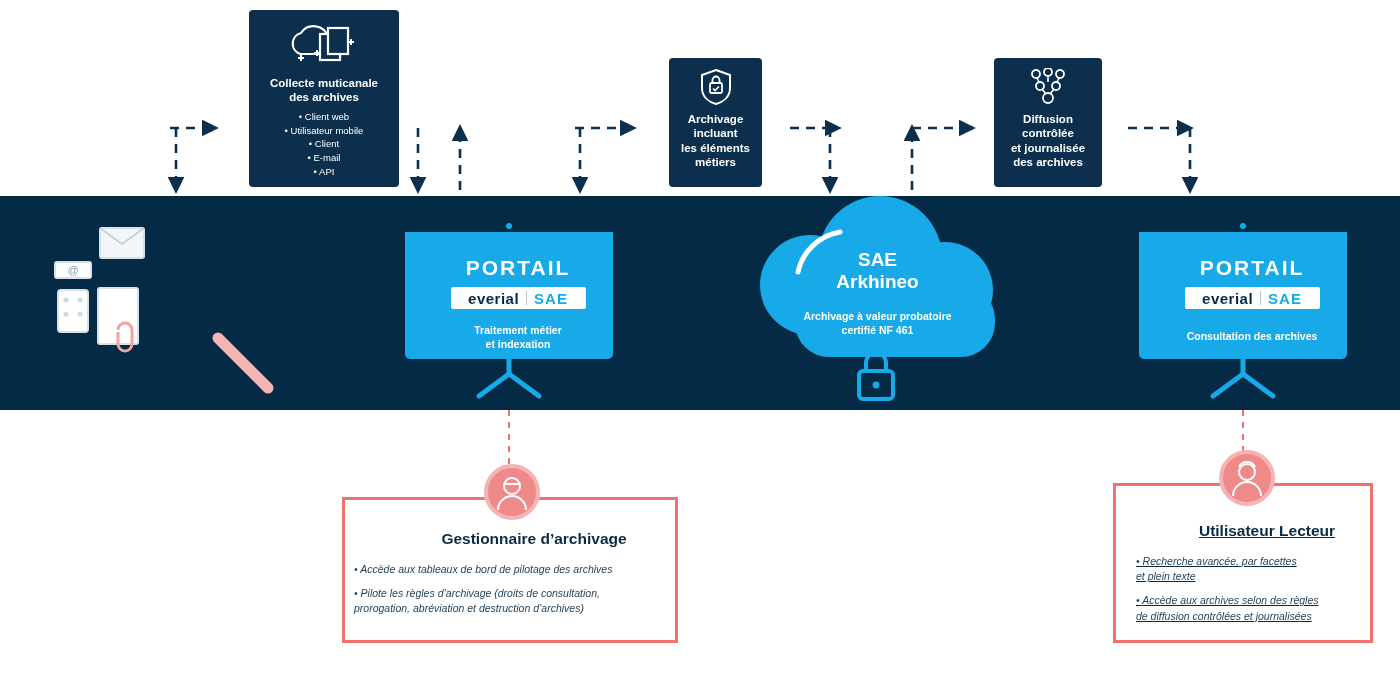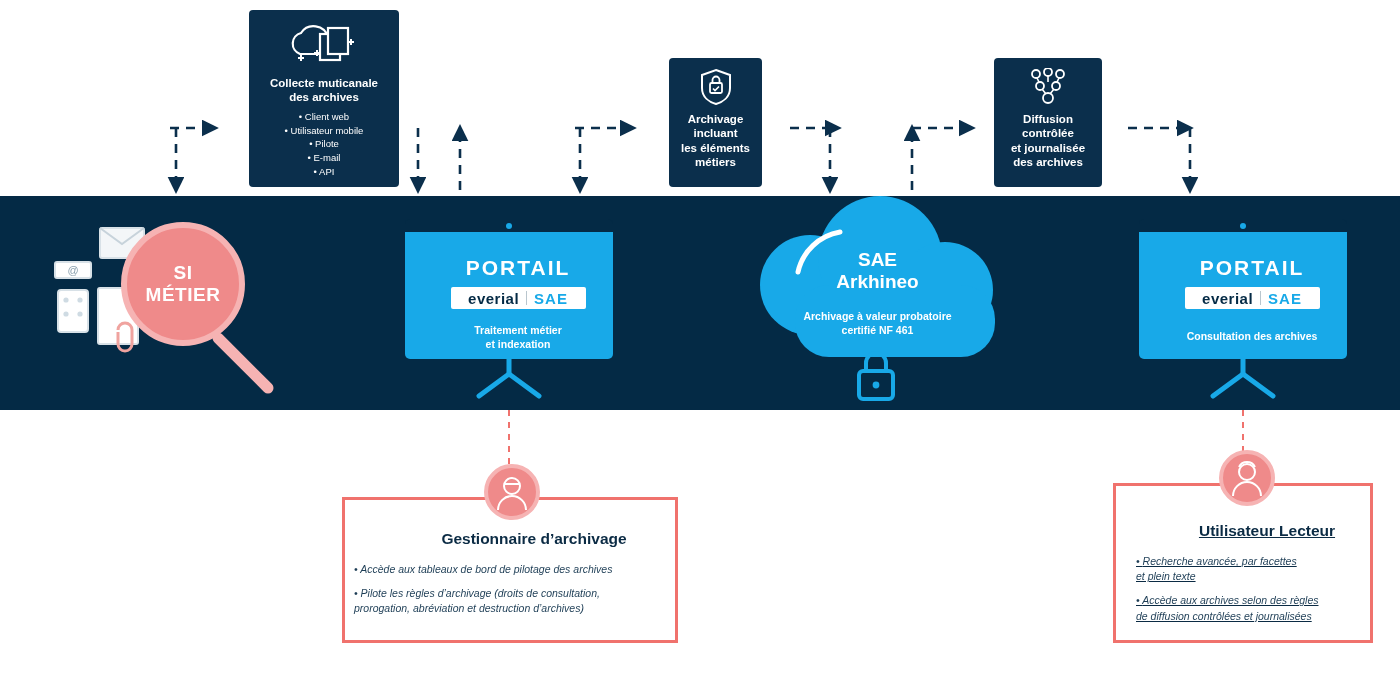--- a/index.html
+++ b/index.html
@@ -312,21 +312,21 @@
       <rect x="44" y="8" width="20" height="26" fill="#0b2f4c" stroke="#ffffff" stroke-width="2.2"></rect>
       <path d="M14,38 h6 M17,35 v6" stroke="#ffffff" stroke-width="2"></path>
       <path d="M30,33 h6 M33,30 v6" stroke="#ffffff" stroke-width="2"></path>
       <path d="M64,22 h6 M67,19 v6" stroke="#ffffff" stroke-width="2"></path>
     </svg>
     <div class="tc-title">Collecte muticanale
 des archives</div>
     <div class="tc-list">
       <div>• Client web</div>
       <div>• Utilisateur mobile</div>
-      <div>• Pilote</div>
+      <div>• Client</div>
       <div>• E-mail</div>
       <div>• API</div>
     </div>
   </div>
 
   <div class="topcard" id="card-archivage">
     <svg class="tc-icon" width="34" height="38" viewBox="0 0 34 38">
       <path d="M17,2 L31,7 v13 c0,9 -7,14 -14,16 C10,34 3,29 3,20 V7 z" fill="none" stroke="#ffffff" stroke-width="2"></path>
       <rect x="11" y="15" width="12" height="10" rx="1.5" fill="none" stroke="#ffffff" stroke-width="1.8"></rect>
       <path d="M13.5,15 v-3 a3.5,3.5 0 0,1 7,0 v3" fill="none" stroke="#ffffff" stroke-width="1.8"></path>
@@ -347,24 +347,20 @@
       <circle cx="30" cy="18" r="4" fill="none" stroke="#ffffff" stroke-width="1.8"></circle>
       <circle cx="22" cy="30" r="5" fill="none" stroke="#ffffff" stroke-width="1.8"></circle>
       <path d="M11,10 L13,14 M22,8 L22,14 M33,10 L31,14 M16,21 L20,26 M28,21 L24,26" stroke="#ffffff" stroke-width="1.6" fill="none"></path>
     </svg>
     <div class="tc-title">Diffusion
 contrôlée
 et journalisée
 des archives</div>
   </div>
 
-  <div id="si-metier">
-    <span>SI
-MÉTIER</span>
-  </div>
 
   <div class="monitor" id="monitor-portail">
     <div class="dot"></div>
     <div class="mon-title">PORTAIL</div>
     <div class="logo-pill">
       <span class="lg1">everial</span>
       <span class="sep"></span>
       <span class="lg2">SAE</span>
     </div>
     <div class="mon-sub">Traitement métier

